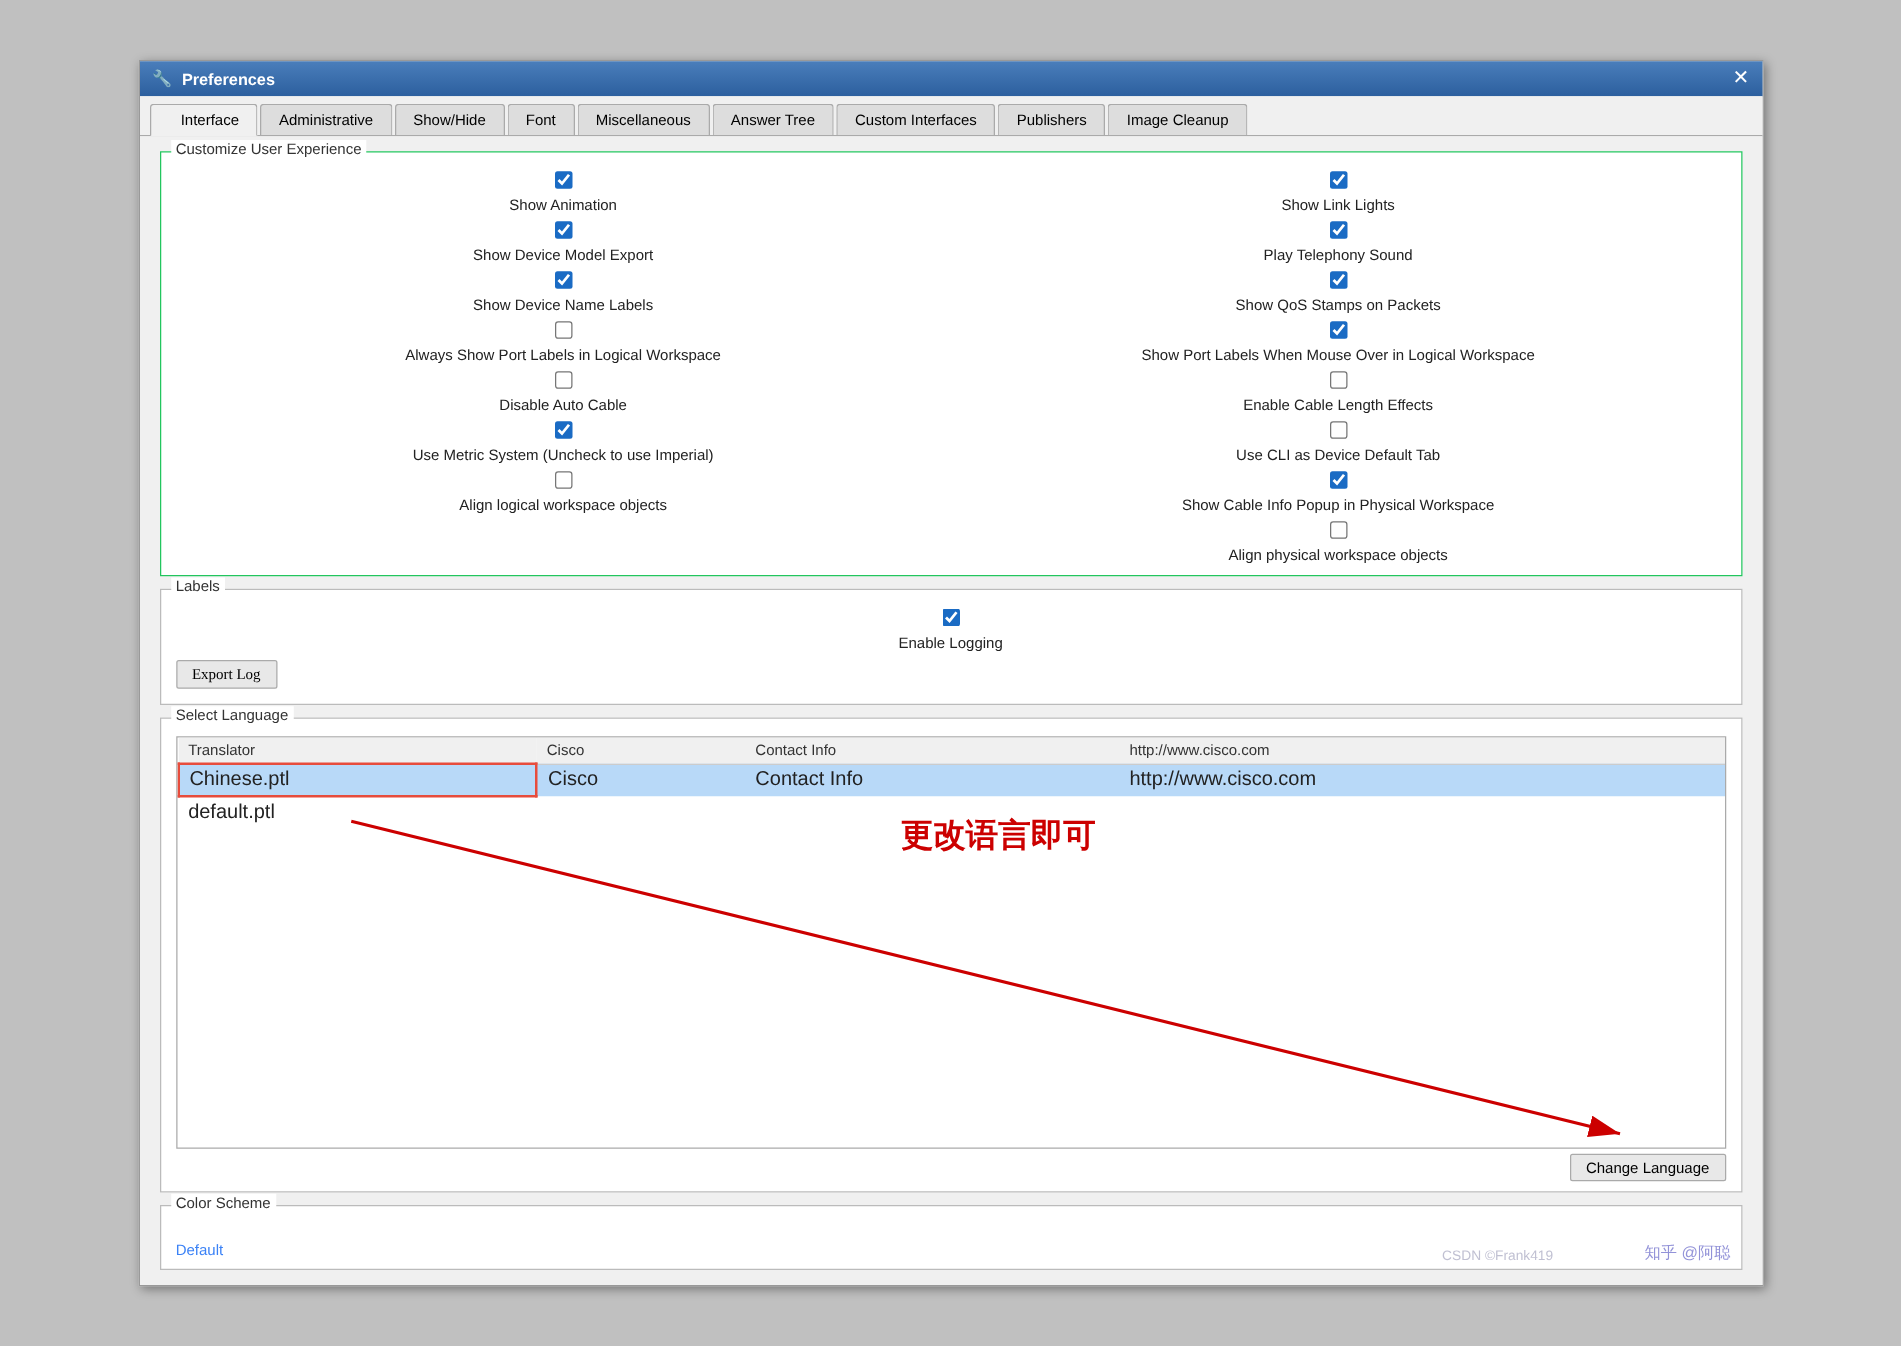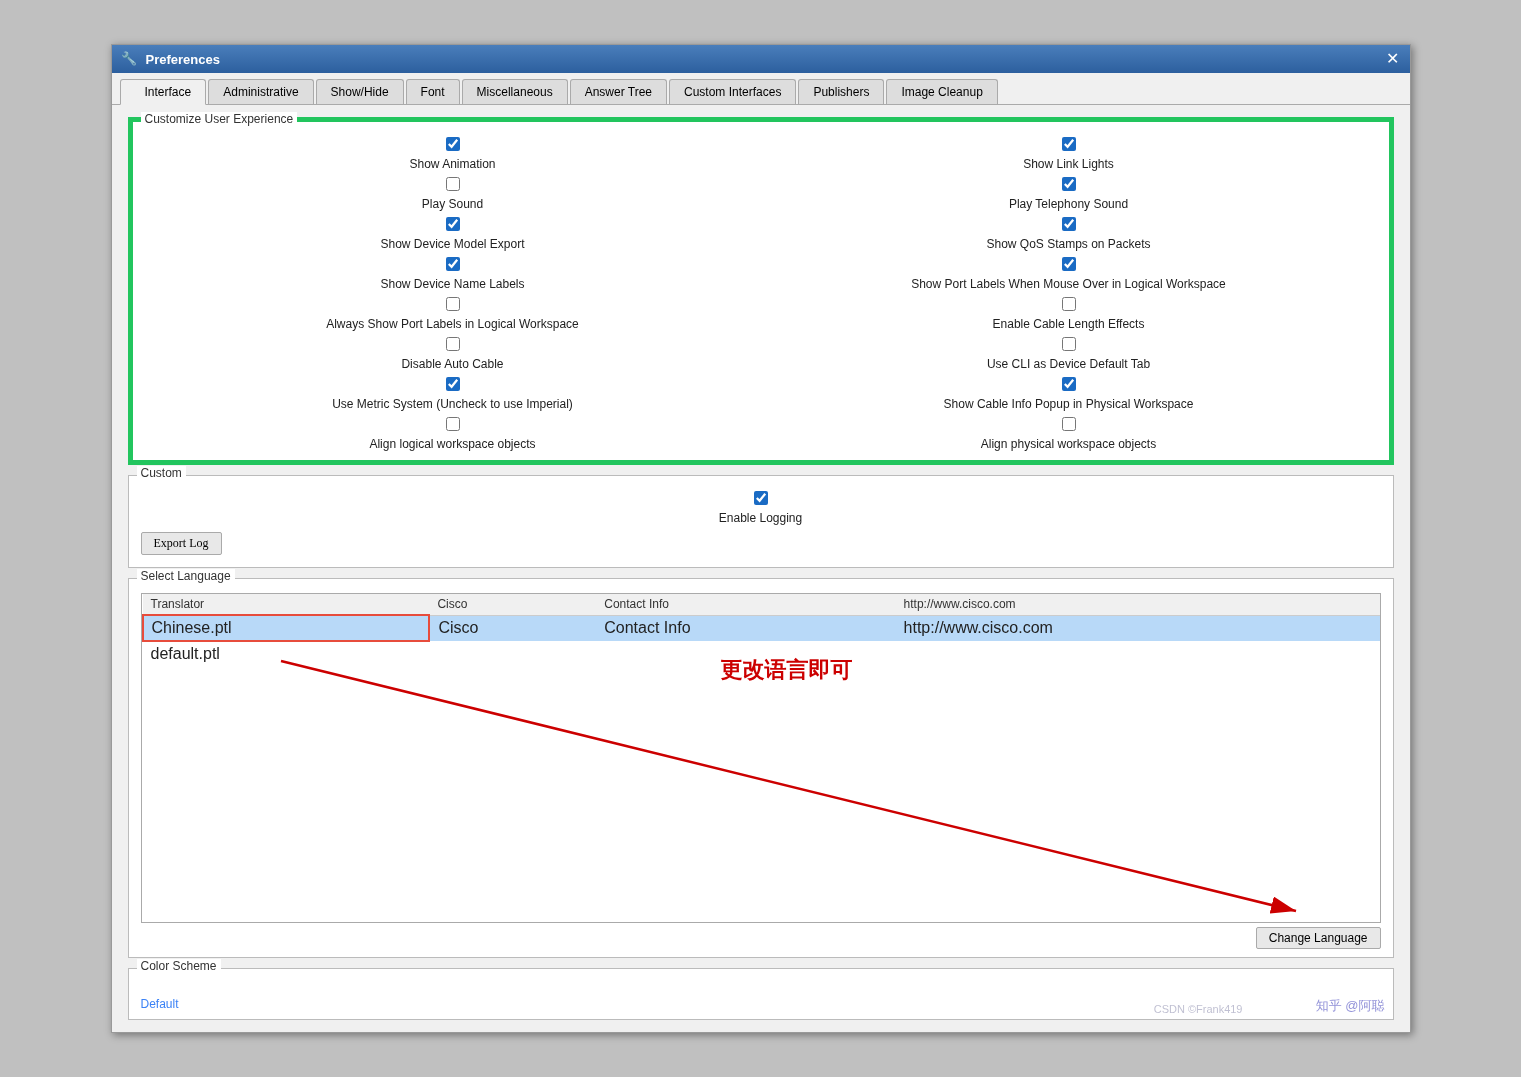--- a/index.html
+++ b/index.html
@@ -67,21 +67,21 @@
       background: #f0f0f0;
       border-bottom: 1px solid #f0f0f0;
       margin-bottom: -1px;
       padding-left: 24px;
     }
     .content {
       padding: 12px 16px;
       background: #f0f0f0;
     }
     .section {
-      border: 5px solid #22c55e;
+      border: 1px solid #22c55e;
       margin-bottom: 10px;
       padding: 8px 12px;
       background: white;
       position: relative;
     }
     .section-title {
       position: absolute;
       top: -10px;
       left: 8px;
       background: white;
@@ -246,24 +246,20 @@
     <div class="section">
       <span class="section-title">Customize User Experience</span>
       <div class="section-body">
 
         <div class="col">
           <div class="checkbox-row">
             <input type="checkbox" checked="" style="">
             <span class="checkbox-label">Show Animation</span>
           </div>
           <div class="checkbox-row">
-            <input type="checkbox" style="">
-            <span class="checkbox-label">Play Sound</span>
-          </div>
-          <div class="checkbox-row">
             <input type="checkbox" checked="" style="">
             <span class="checkbox-label">Show Device Model Export</span>
           </div>
           <div class="checkbox-row">
             <input type="checkbox" checked="" style="">
             <span class="checkbox-label">Show Device Name Labels</span>
           </div>
           <div class="checkbox-row">
             <input type="checkbox" style="">
             <span class="checkbox-label">Always Show Port Labels in Logical Workspace</span>
@@ -313,21 +309,21 @@
           </div>
           <div class="checkbox-row">
             <input type="checkbox" style="">
             <span class="checkbox-label">Align physical workspace objects</span>
           </div>
         </div>
       </div>
     </div>
 
     <div class="logging-section">
-      <span class="section-title">Custom</span>
+      <span class="section-title">Labels</span>
       <div style="margin-top:6px;">
         <div class="checkbox-row">
           <input type="checkbox" checked="" style="">
           <span class="checkbox-label">Enable Logging</span>
         </div>
         <button class="export-btn">Export Log</button>
       </div>
     </div>
 
     <div class="language-section" style="position:relative;">
@@ -361,21 +357,21 @@
 
       <div style="position:relative; height:0;">
         <svg style="position:absolute; top:-330px; left:0; width:100%; height:340px; pointer-events:none; z-index:10;">
           <defs>
             <marker id="arrowhead" markerWidth="10" markerHeight="7" refX="10" refY="3.5" orient="auto">
               <polygon points="0 0, 10 3.5, 0 7" fill="#cc0000"></polygon>
             </marker>
           </defs>
           <line x1="140" y1="68" x2="1155" y2="318" stroke="#cc0000" stroke-width="2.5" marker-end="url(#arrowhead)"></line>
         </svg>
-        <span style="position:absolute; top:-268px; left:580px; font-size:22px; color:#cc0000; font-weight:bold; z-index:11; pointer-events:none;">更改语言即可</span>
+        <span style="position:absolute; top:-268px; left:580px; font-size:26px; color:#cc0000; font-weight:bold; z-index:11; pointer-events:none;">更改语言即可</span>
       </div>
 
       <div class="change-lang-row" style="margin-top:4px;">
         <button class="change-lang-btn">Change Language</button>
       </div>
     </div>
 
     <div class="color-scheme-section" style="position:relative;">
       <span class="section-title">Color Scheme</span>
       <div class="color-scheme-value">Default</div>

